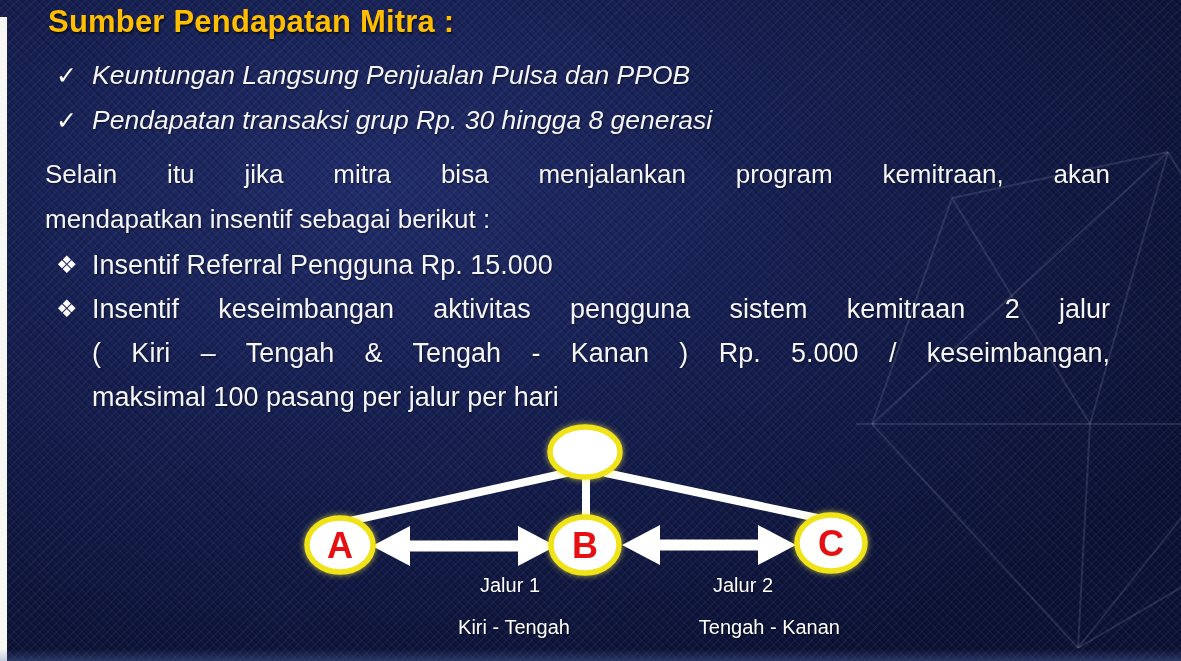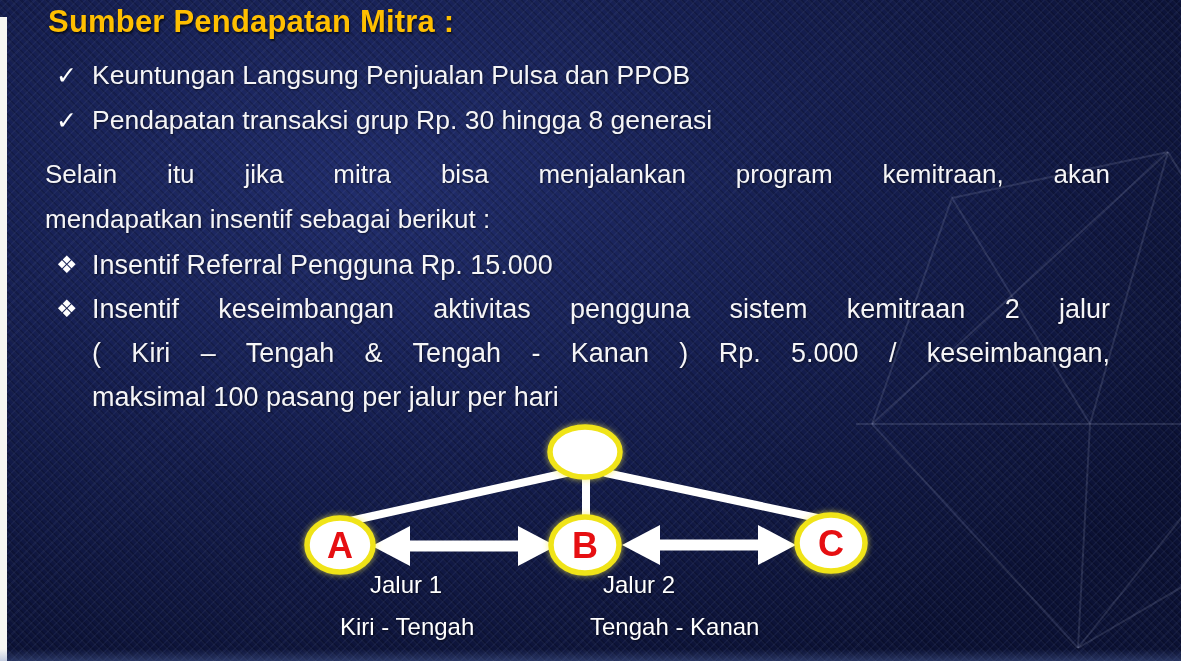--- a/index.html
+++ b/index.html
@@ -33,40 +33,40 @@
   }
   .title {
     position: absolute; left: 48px; top: 4px;
     font-size: 31px; font-weight: bold; letter-spacing: 0.2px;
     color: #FFBF00;
     text-shadow: 1px 2px 2px rgba(0,0,0,0.65);
   }
   .check-list { position: absolute; left: 56px; top: 53px; width: 1056px; }
   .check-row { display: flex; line-height: 45px; font-size: 26.5px; }
   .check-glyph { width: 36px; flex: none; font-size: 25px; color: #ffffff; }
-  .check-text { color: #f5f5f7; text-shadow: 1px 1px 2px rgba(0,0,0,0.5); }
+  .check-text { color: #f5f5f7; text-shadow: 1px 1px 2px rgba(0,0,0,0.5); font-style: italic; }
   .para {
     position: absolute; left: 45px; top: 152px; width: 1065px;
     font-size: 26px; line-height: 45px;
     text-shadow: 1px 1px 2px rgba(0,0,0,0.5);
   }
   .jline { text-align: justify; text-align-last: justify; }
   .lline { text-align: left; }
   .incentives { position: absolute; left: 56px; top: 243px; width: 1054px; }
   .inc-row { display: flex; font-size: 27px; line-height: 44px; }
   .inc-glyph { width: 36px; flex: none; font-size: 24px; color: #ffffff; }
   .inc-text { width: 1018px; text-shadow: 1px 1px 2px rgba(0,0,0,0.5); }
   .diagram-svg { position: absolute; inset: 0; pointer-events: none; }
   .node { filter: drop-shadow(0 0 3px rgba(250,240,70,0.7)); }
   .node-letter {
     font-family: "Liberation Sans", sans-serif;
     font-weight: bold; font-size: 36px; fill: #e60f12;
   }
   .diag-label {
-    position: absolute; font-size: 24px; color: #ffffff; text-align: left;
+    position: absolute; font-size: 20px; color: #ffffff; text-align: right;
     line-height: 36px; text-shadow: 1px 1px 2px rgba(0,0,0,0.55);
   }
   .lbl-jalur1 { left: 370px; top: 567px; width: 170px; }
   .lbl-jalur2 { left: 603px; top: 567px; width: 170px; }
   .lbl-kiri   { left: 340px; top: 609px; width: 230px; }
   .lbl-kanan  { left: 590px; top: 609px; width: 250px; }
 </style>
 </head>
 <body>
 

